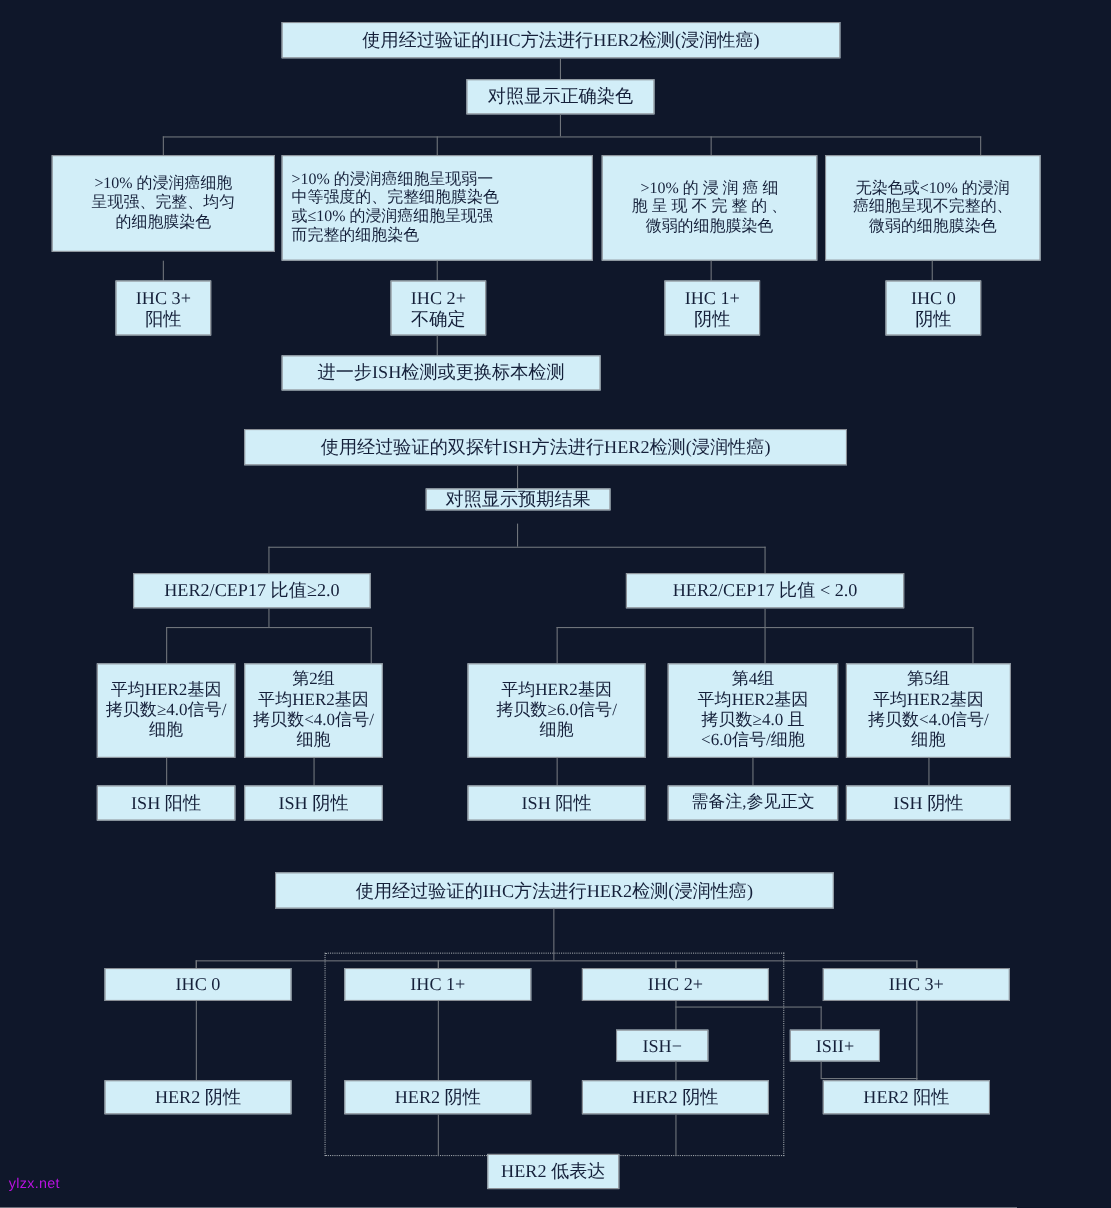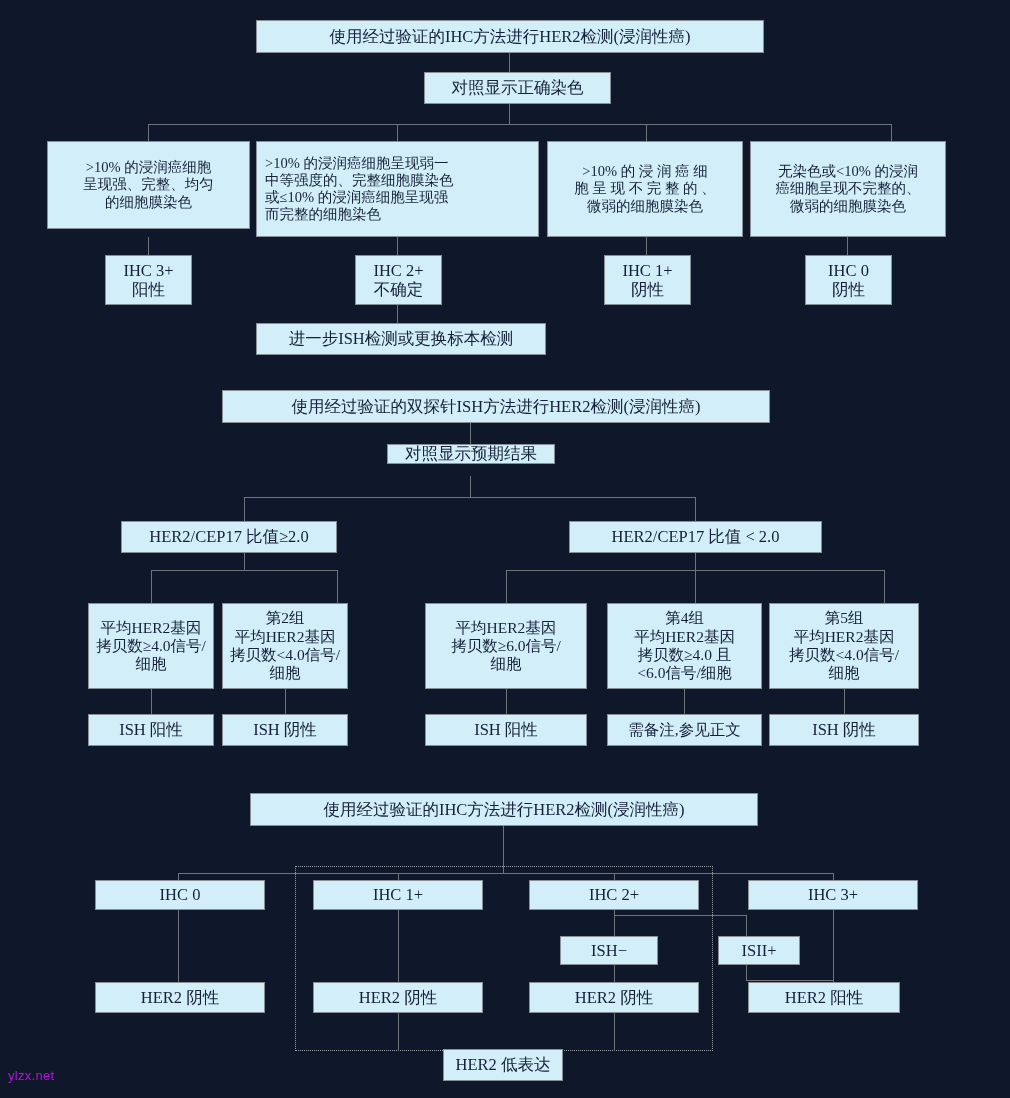--- a/index.html
+++ b/index.html
@@ -42,21 +42,21 @@
 </style>
 </head>
 <body>
 
 <div id="canvas">
 
   <div class="box t16" style="left:256px;top:20px;width:508px;height:33px;">使用经过验证的IHC方法进行HER2检测(浸润性癌)</div>
 
   <div class="ln v" style="left:509px;top:53px;height:19px;"></div>
 
-  <div class="box t16" style="left:424px;top:72px;width:187px;height:32px;">对照显示正确染色</div>
+  <div class="box t16" style="left:424px;top:72px;width:171px;height:32px;">对照显示正确染色</div>
 
   <div class="ln v" style="left:509px;top:104px;height:20px;"></div>
   <div class="ln h" style="left:148px;top:124px;width:744px;"></div>
   <div class="ln v" style="left:148px;top:124px;height:17px;"></div>
   <div class="ln v" style="left:397px;top:124px;height:17px;"></div>
   <div class="ln v" style="left:646px;top:124px;height:17px;"></div>
   <div class="ln v" style="left:891px;top:124px;height:17px;"></div>
 
   <div class="box t14" style="left:47px;top:141px;width:203px;height:88px;">&gt;10% 的浸润癌细胞
 呈现强、完整、均匀
@@ -168,21 +168,21 @@
   <div class="box t16" style="left:748px;top:880px;width:170px;height:30px;">IHC 3+</div>
 
   <div class="ln v" style="left:178px;top:910px;height:72px;"></div>
 
   <div class="ln v" style="left:398px;top:910px;height:72px;"></div>
 
   <div class="ln v" style="left:614px;top:910px;height:26px;"></div>
   <div class="ln h" style="left:614px;top:915px;width:133px;"></div>
   <div class="ln v" style="left:746px;top:915px;height:21px;"></div>
 
-  <div class="box t16" style="left:560px;top:936px;width:98px;height:29px;">ISH−</div>
+  <div class="box t16" style="left:560px;top:936px;width:84px;height:29px;">ISH−</div>
   <div class="box t16" style="left:718px;top:936px;width:82px;height:29px;">ISII+</div>
 
   <div class="ln v" style="left:614px;top:965px;height:17px;"></div>
 
   <div class="ln v" style="left:746px;top:965px;height:15px;"></div>
   <div class="ln h" style="left:746px;top:980px;width:88px;"></div>
 
   <div class="ln v" style="left:833px;top:910px;height:72px;"></div>
 
   <div class="box t16" style="left:95px;top:982px;width:170px;height:31px;">HER2 阴性</div>

